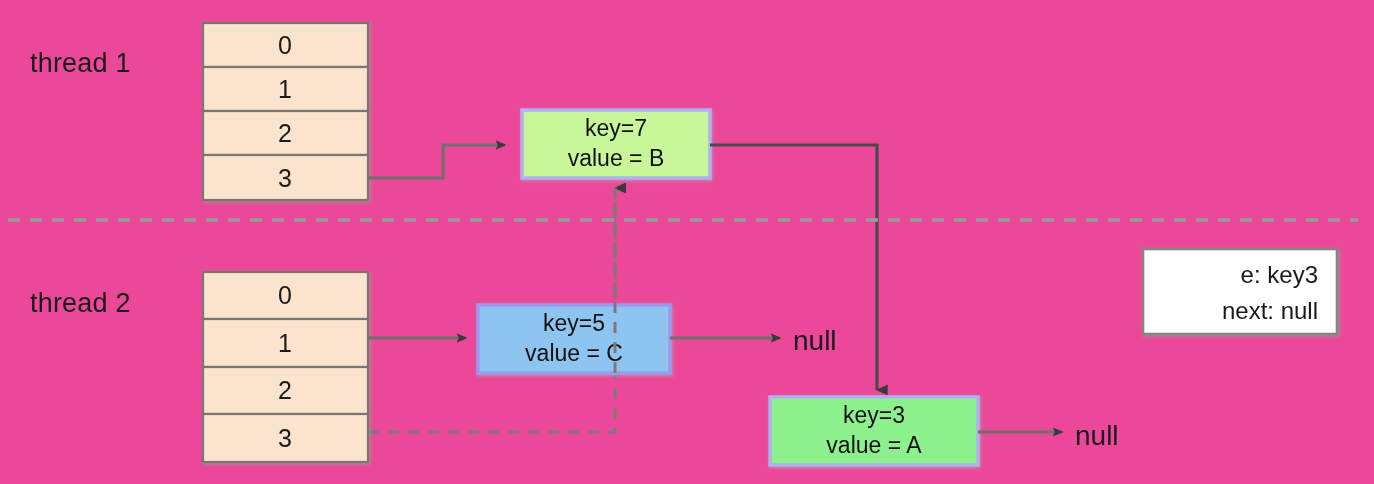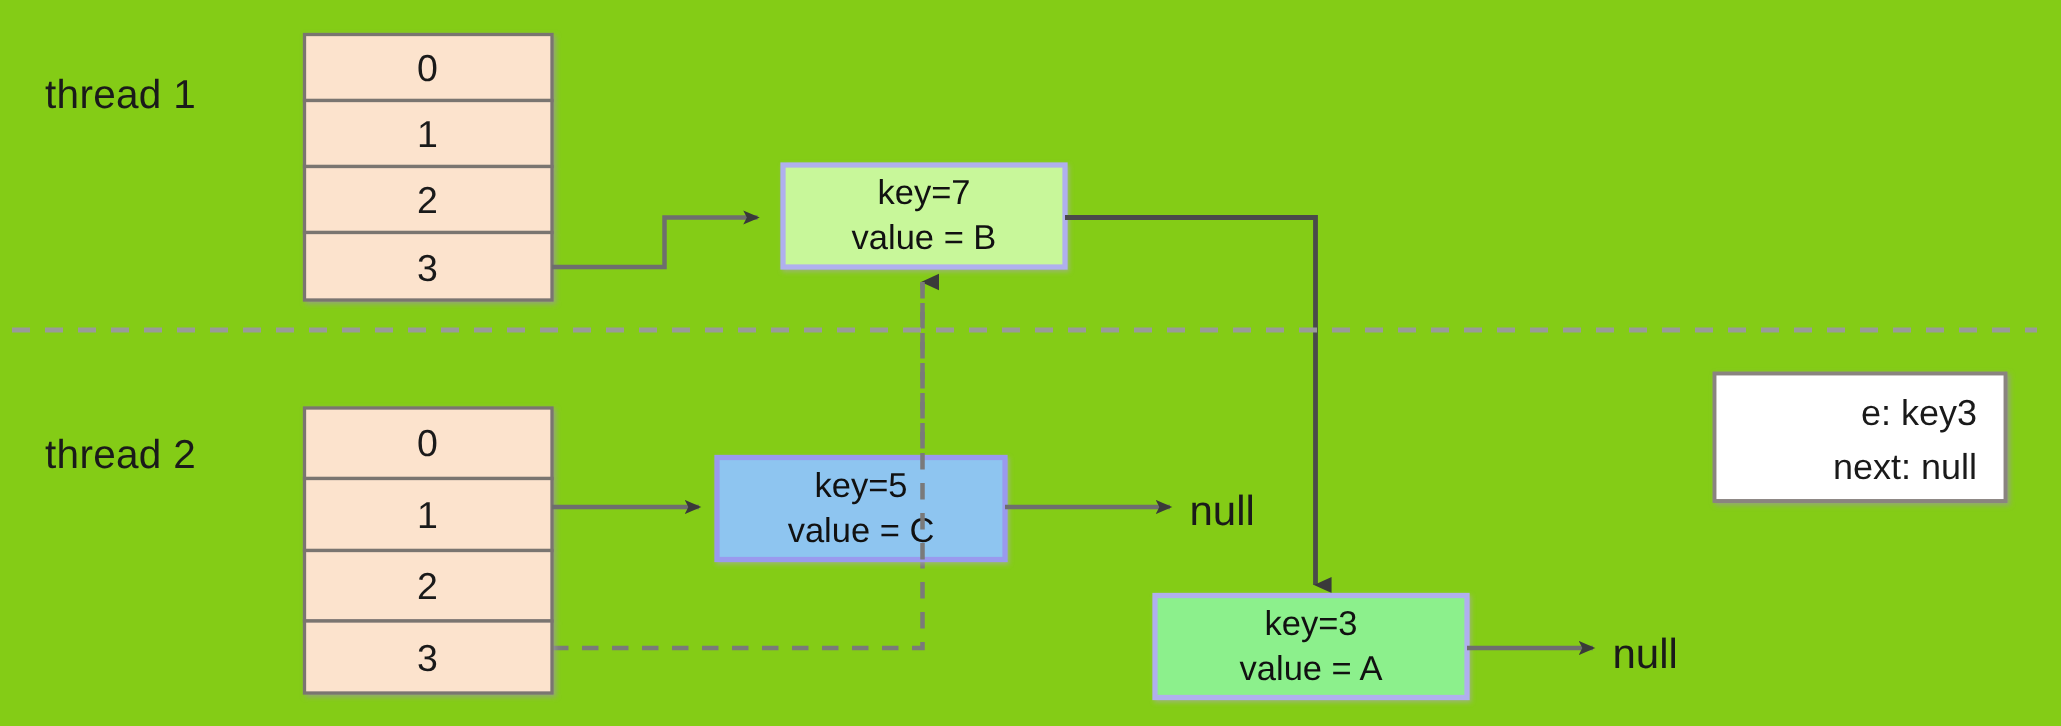--- a/index.html
+++ b/index.html
@@ -7,21 +7,21 @@
     padding: 0;
     background: #ffffff;
   }
   body {
     font-family: "Liberation Sans", sans-serif;
   }
   #diagram-root {
     position: relative;
     width: 1374px;
     height: 484px;
-    background: #84cc16;
+    background: #ec4899;
     overflow: hidden;
   }
   svg#diagram-svg {
     position: absolute;
     left: 0;
     top: 0;
     width: 1374px;
     height: 484px;
   }
   .thread-label {

